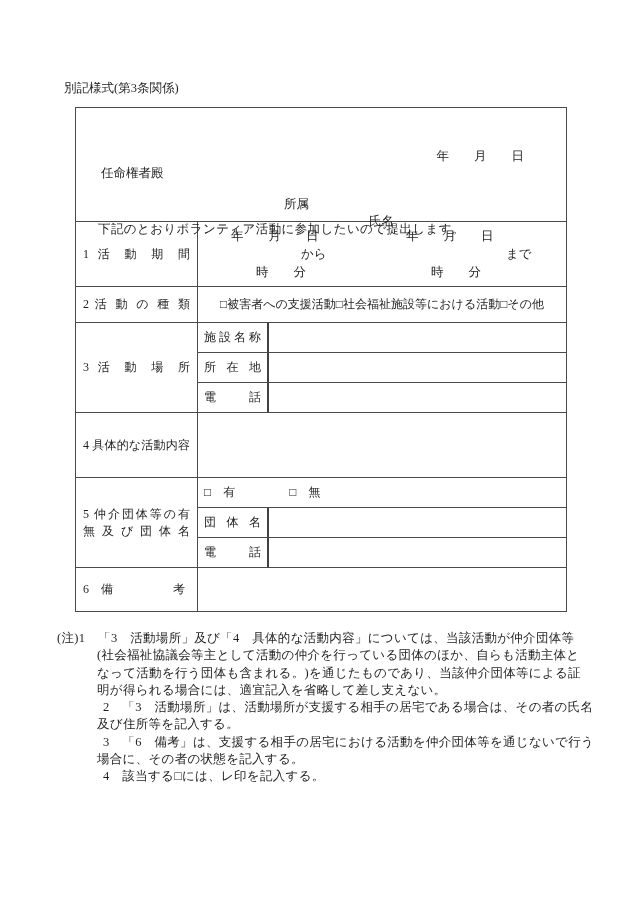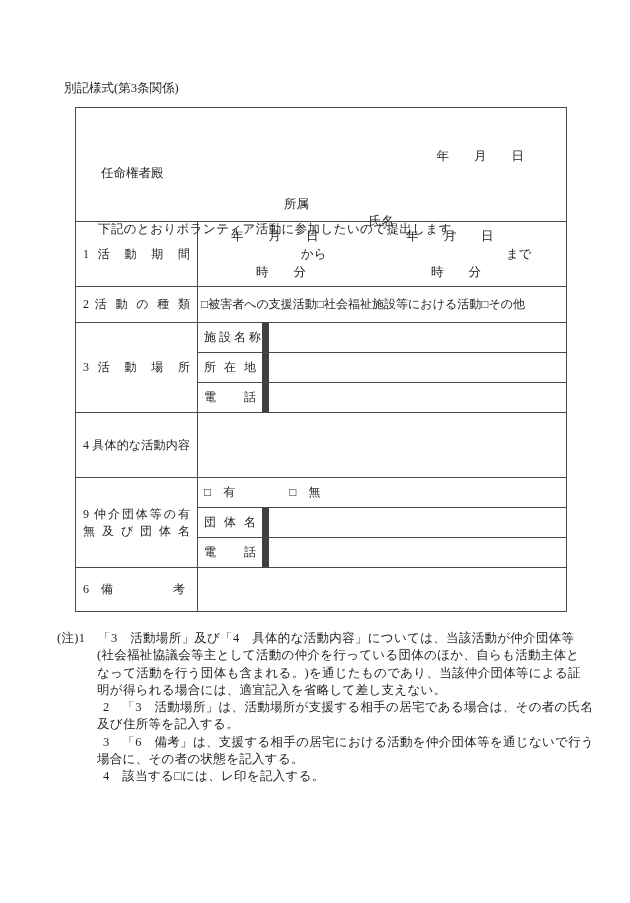--- a/index.html
+++ b/index.html
@@ -32,29 +32,29 @@
 
   .cell{flex:1;position:relative;box-sizing:border-box;}
 
   
   .r1 .p{position:absolute;white-space:pre;}
   .p-df{left:33px;top:6px;}  .p-dt{left:208px;top:6px;}
   .p-kara{left:103px;top:24px;} .p-made{left:308px;top:24px;}
   .p-tf{left:58px;top:42px;}  .p-tt{left:233px;top:42px;}
 
   
-  .types{display:flex;align-items:center;justify-content:flex-start;
-         padding:0 3px;font-size:12px;white-space:nowrap;}
+  .types{display:flex;align-items:center;justify-content:center;
+         padding:0 3px;font-size:12px;white-space:nowrap;font-family:Liberation Mono, monospace;}
   .opt{white-space:nowrap;}
 
   
   .subcol{flex:1;display:flex;flex-direction:column;}
   .subrow{display:flex;flex:1;box-sizing:border-box;}
   .subrow + .subrow{border-top:1px solid #4a4a4a;}
-  .sublbl{flex:0 0 71px;width:71px;border-right:7px solid #404040;box-sizing:border-box;
+  .sublbl{flex:0 0 71px;width:71px;border-right:2px solid #404040;box-sizing:border-box;
           display:flex;align-items:center;}
   .sublbl .jl{padding:0 6px;}
   .subval{flex:1;}
 
   
   .chkrow{display:flex;align-items:center;padding-left:6px;box-sizing:border-box;font-size:12px;}
   .chkrow .cb-lab{margin-left:12px;}
   .chkrow .cb2{margin-left:54px;}
 
   
@@ -135,21 +135,21 @@
 
     <div class="row r4">
       <div class="lbl">
         <span class="jl">4 具体的な活動内容</span>
       </div>
       <div class="cell"></div>
     </div>
 
     <div class="row r5">
       <div class="lbl">
-        <span class="jl">9 仲介団体等の有</span>
+        <span class="jl">5 仲介団体等の有</span>
         <span class="jl">無 及 び 団 体 名</span>
       </div>
       <div class="subcol">
         <div class="subrow chkrow">
           <span>□</span>
           <span class="cb-lab">有</span>
           <span class="cb2">□</span>
           <span class="cb-lab">無</span>
         </div>
         <div class="subrow">

